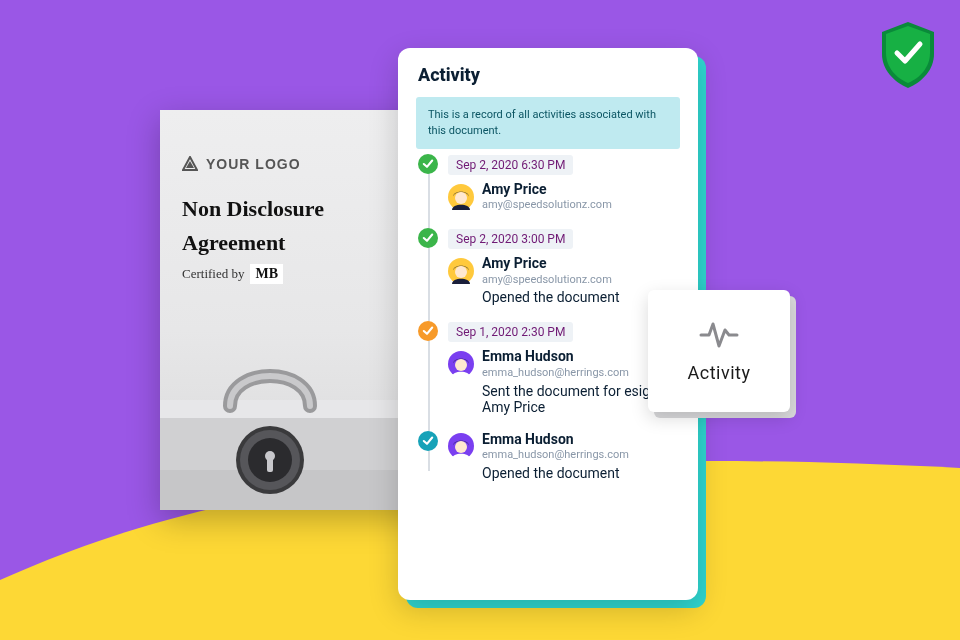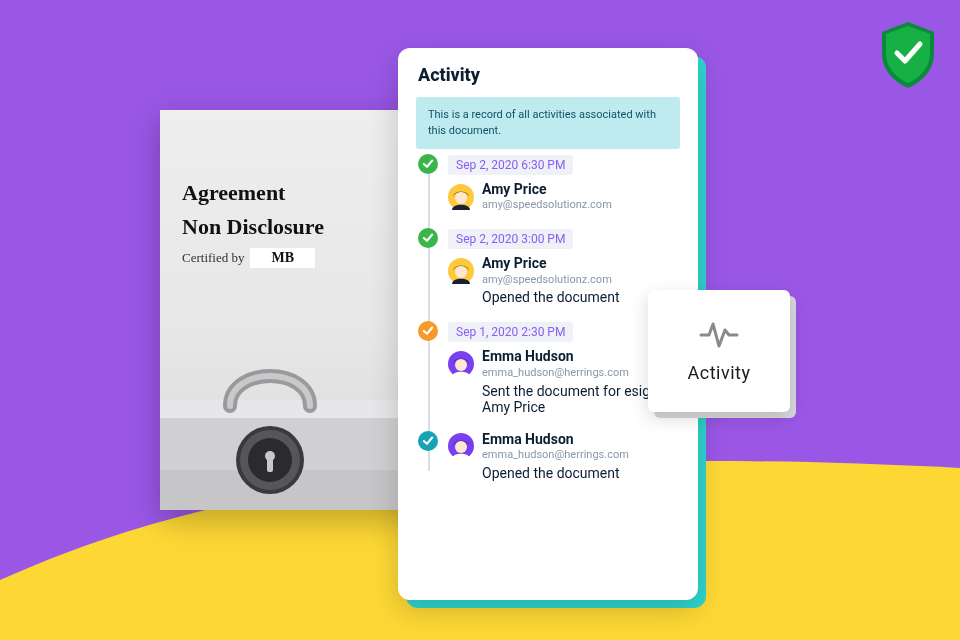--- a/index.html
+++ b/index.html
@@ -7,33 +7,33 @@
   .yellow-swoosh { position:absolute; left:0; bottom:0; width:960px; height:640px; }
   
   .shield { position:absolute; top:20px; right:22px; width:60px; height:70px; }
   
   .doc-card { position:absolute; left:160px; top:110px; width:275px; height:400px; background:linear-gradient(to bottom,#eeeeef 0%,#e7e7e8 55%,#d9d9da 100%); box-shadow:0 10px 30px rgba(0,0,0,0.25); color:#222; font-family: Georgia, "Times New Roman", serif; overflow:hidden; }
   .doc-inner { position:absolute; left:22px; top:46px; right:22px; }
   .logo-row { display:flex; align-items:center; gap:8px; color:#555; font-family: Arial, sans-serif; font-weight:700; font-size:14px; letter-spacing:1px; }
   .logo-mark svg { display:block; }
   .doc-title { margin-top:20px; font-size:22px; line-height:1.55; color:#111; font-weight:600; }
   .cert-row { margin-top:4px; font-family: Georgia, serif; font-size:13px; color:#333; display:flex; align-items:center; gap:6px; }
-  .cert-badge { display:inline-block; background:#fff; color:#111; font-weight:700; font-family: "Times New Roman", serif; font-size:14px; padding:1px 20px; border:1px solid #fff; }
+  .cert-badge { display:inline-block; background:#fff; color:#111; font-weight:700; font-family: "Times New Roman", serif; font-size:14px; padding:1px 4px; border:1px solid #fff; }
   .lockart { position:absolute; left:0; bottom:0; width:275px; height:190px; pointer-events:none; }
   
   .panel-shadow { position:absolute; left:406px; top:56px; width:300px; height:552px; background:#2fd6d0; border-radius:12px; }
   .panel { position:absolute; left:398px; top:48px; width:300px; height:552px; background:#ffffff; border-radius:12px; box-shadow:0 10px 30px rgba(0,0,0,0.18); padding:16px 18px 18px 18px; box-sizing:border-box; color:#0b1f33; }
   .panel-title { font-weight:800; font-size:18px; color:#0b1f33; margin:0 0 12px 2px; }
   .notice { background:#bfeaf0; color:#0b5563; font-size:11px; line-height:1.45; padding:10px 12px; border-radius:3px; margin-bottom:5px; }
   .timeline { position:relative; margin-left:2px; }
   .vline { position:absolute; left:10px; top:18px; bottom:10px; width:2px; background:#d9dee4; }
   .item { position:relative; padding-left:30px; margin-bottom:16px; }
   .status { position:absolute; left:0; top:0; width:20px; height:20px; border-radius:50%; display:flex; align-items:center; justify-content:center; }
   .status svg { display:block; }
-  .ts { display:inline-block; background:#eef2f6; color:#8b5cf6; font-size:12px; padding:3px 8px; border-radius:3px; margin-bottom:6px; }
+  .ts { display:inline-block; background:#eef2f6; color:#701a75; font-size:12px; padding:3px 8px; border-radius:3px; margin-bottom:6px; }
   .row2 { display:flex; align-items:center; gap:8px; }
   .avatar { width:26px; height:26px; border-radius:50%; flex:0 0 26px; display:block; }
   .who { line-height:1.25; }
   .who-name { font-weight:700; font-size:14px; color:#0b1f33; }
   .who-email { font-size:11px; color:#8997a8; }
   .what { margin-top:3px; margin-left:34px; font-size:14px; color:#0b1f33; }
   
   .chip-shadow { position:absolute; left:654px; top:296px; width:142px; height:122px; background:#d9d9db; border-radius:6px; }
   .chip { position:absolute; left:648px; top:290px; width:142px; height:122px; background:#fff; border-radius:6px; box-shadow:0 6px 18px rgba(0,0,0,0.15); display:flex; flex-direction:column; align-items:center; justify-content:center; gap:12px; }
   .chip-label { font-size:18px; color:#1b1b1b; letter-spacing:0.5px; }
@@ -49,23 +49,32 @@
   <div class="shield">
     <svg viewBox="0 0 60 70" width="60" height="70">
       <path d="M30 2 L56 12 V34 C56 50 44 62 30 68 C16 62 4 50 4 34 V12 Z" fill="#0a8a3a"></path>
       <path d="M30 6 L52 14 V33 C52 47 42 58 30 63 C18 58 8 47 8 33 V14 Z" fill="#17b044"></path>
       <path d="M19 33 L27 41 L42 24" stroke="#ffffff" stroke-width="5" fill="none" stroke-linecap="round" stroke-linejoin="round"></path>
     </svg>
   </div>
 
   <div class="doc-card">
     <div class="doc-inner">
+      <div class="logo-row">
+        <span class="logo-mark">
+          <svg width="16" height="16" viewBox="0 0 16 16">
+              <polygon points="8,1 15,14 1,14" fill="none" stroke="#555" stroke-width="2"></polygon>
+              <polygon points="8,5 12,12 4,12" fill="#555"></polygon>
+            </svg>
+        </span>
+        <span>YOUR LOGO</span>
+      </div>
       <div class="doc-title">
+        <div>Non Disclosure</div>
         <div>Agreement</div>
-        <div>Non Disclosure</div>
       </div>
       <div class="cert-row">
         <span>Certified by</span>
         <span class="cert-badge">MB</span>
       </div>
     </div>
     <svg class="lockart" viewBox="0 0 275 190" preserveAspectRatio="xMidYMax meet">
       <rect x="-20" y="90" width="320" height="70" rx="6" fill="#d0d0d2"></rect>
       <rect x="-20" y="80" width="320" height="18" rx="6" fill="#e7e7e9"></rect>
       <rect x="-20" y="150" width="320" height="60" fill="#c6c6c8"></rect>

